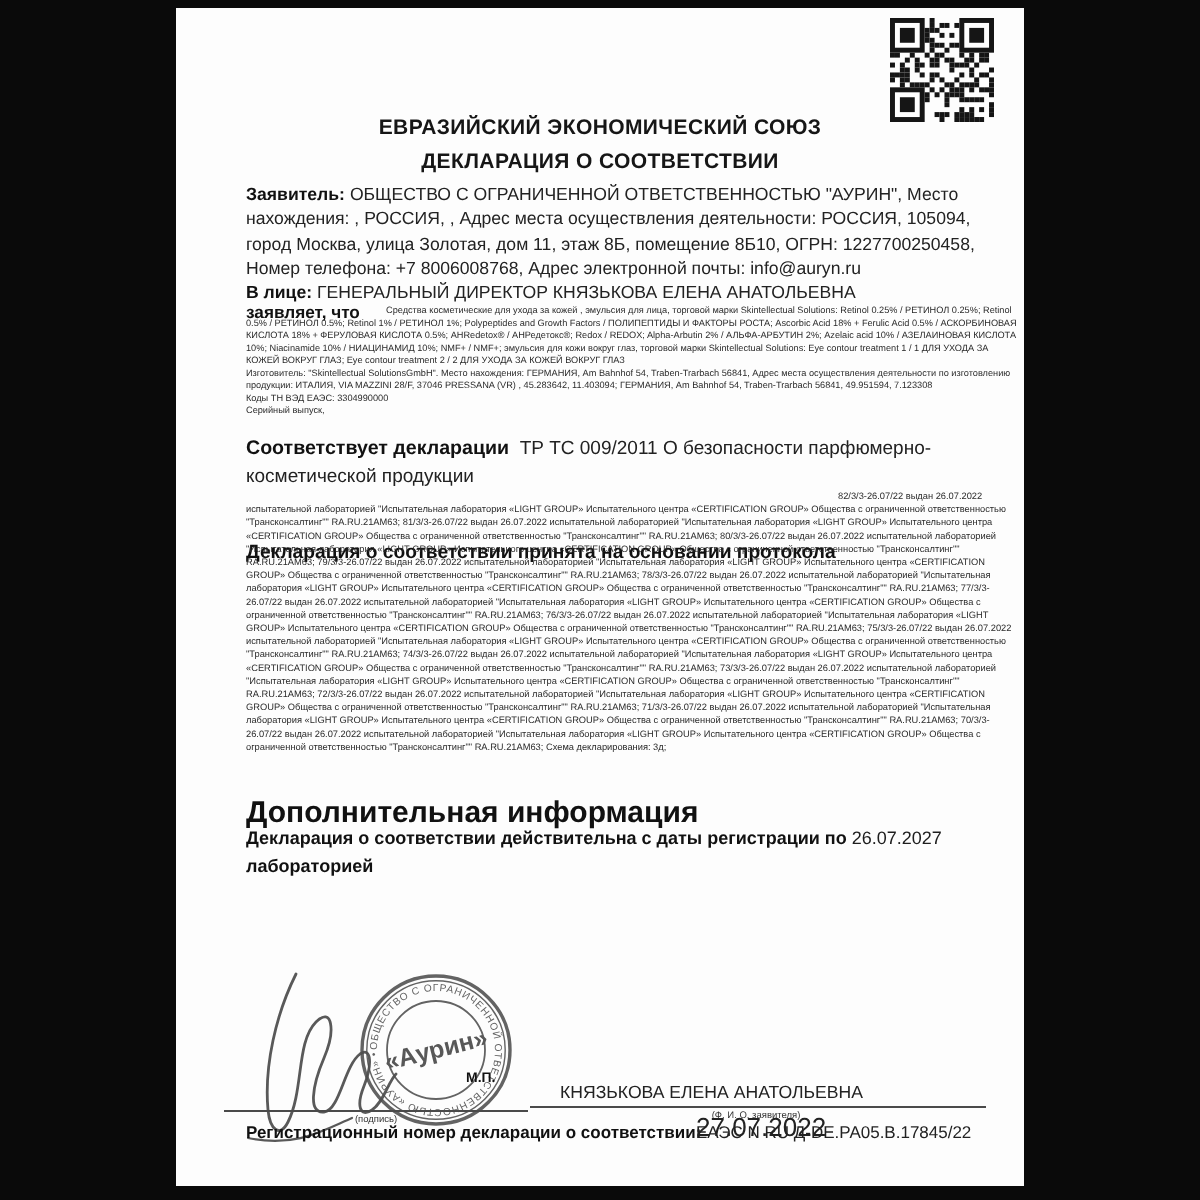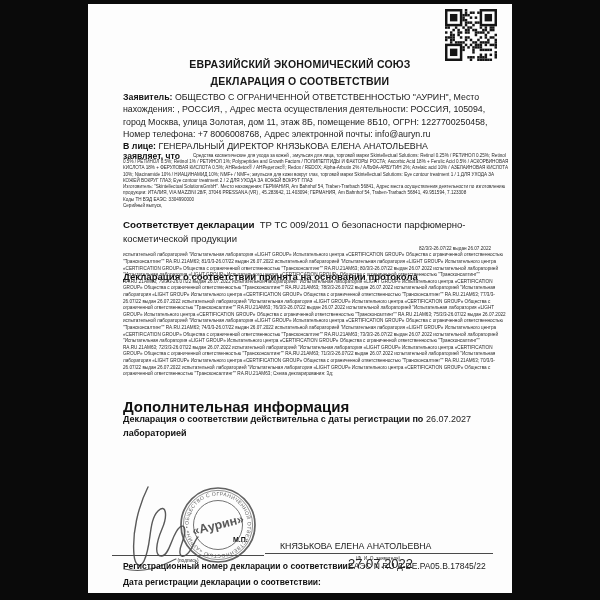--- a/index.html
+++ b/index.html
@@ -251,17 +251,16 @@
     </div>
 
     <div class="abs" style="left:192px;top:537px;font-size:8.8px;color:#222;">КНЯЗЬКОВА ЕЛЕНА АНАТОЛЬЕВНА</div>
     <div class="abs line" style="left:177px;top:549px;width:228px;"></div>
     <div class="abs" style="left:200px;top:551px;width:180px;">
       <div class="cap" style="width:360px;">(Ф. И. О. заявителя)</div>
     </div>
 
     <div class="abs lbl" style="left:35px;top:557px;font-size:8.5px;">Регистрационный номер декларации о соответствии:</div>
     <div class="abs" style="left:260px;top:557px;font-size:8.5px;color:#222;">ЕАЭС N RU Д-DE.PA05.B.17845/22</div>
-    <div class="abs lbl" style="left:35px;top:573px;font-size:8.5px;">Дата регистрации декларации о соответствии:</div>
     <div class="abs" style="left:260px;top:552px;font-size:13px;color:#222;">27.07.2022</div>
 
   </div>
 </div>
 
 </body></html>

